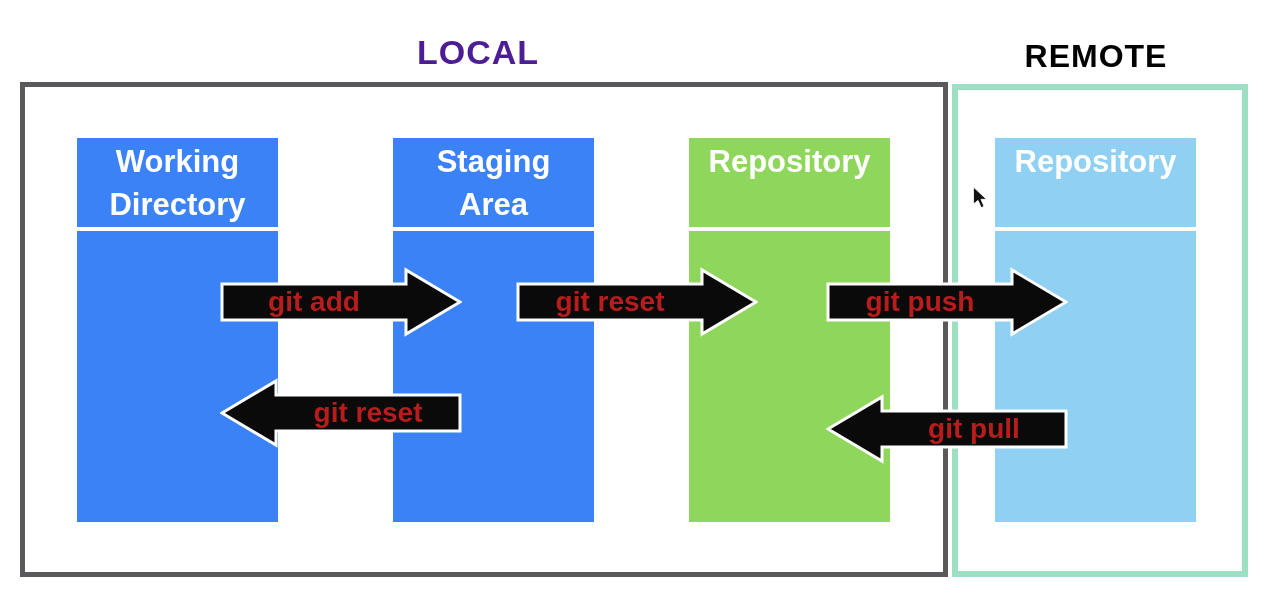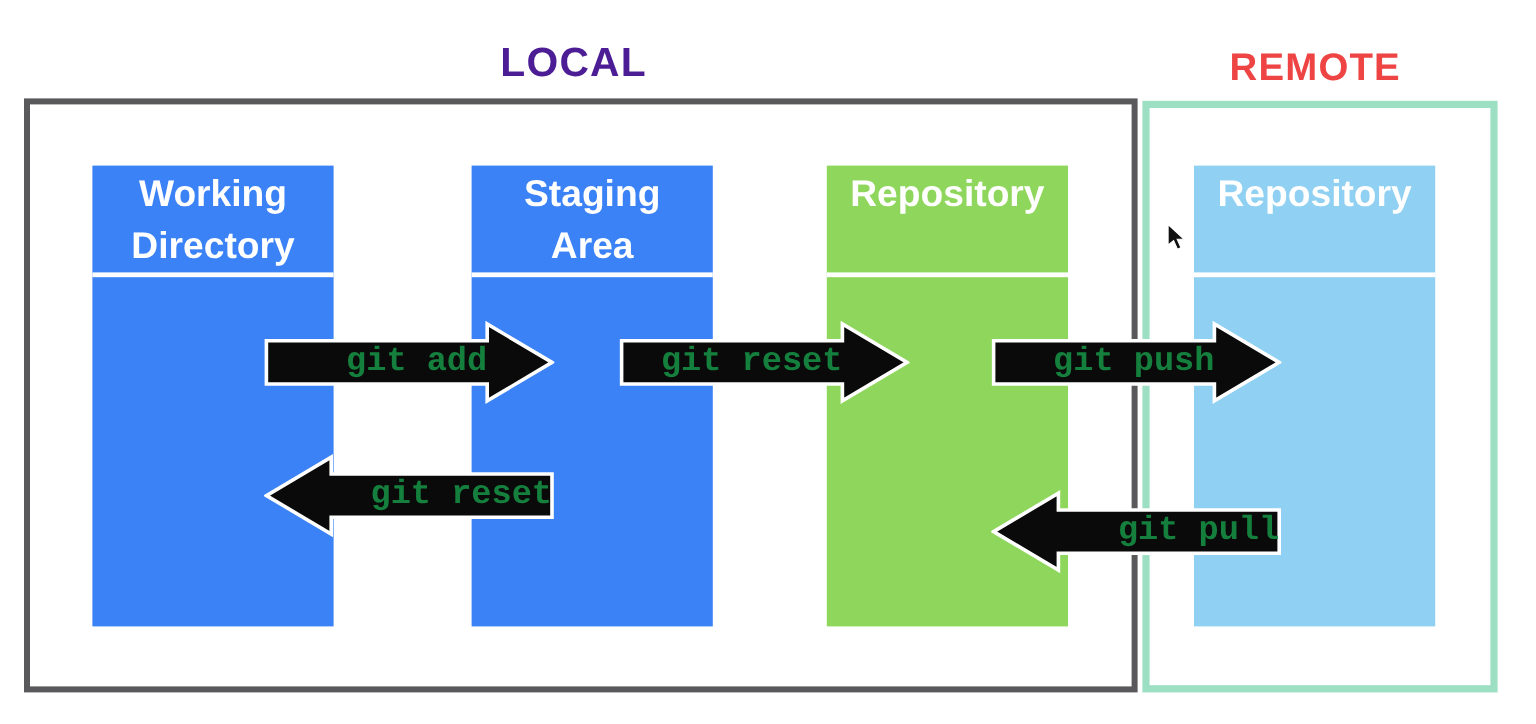--- a/index.html
+++ b/index.html
@@ -14,21 +14,21 @@
     position:absolute;
     text-align:center;
     font-weight:bold;
   }
   .title-local{
     left:278px;top:33px;width:400px;
     font-size:34px;color:#4c1d95;letter-spacing:1px;
   }
   .title-remote{
     left:946px;top:38px;width:300px;
-    font-size:32px;color:#ef4444;letter-spacing:1px;
+    font-size:32px;color:#000000;letter-spacing:1px;
   }
   .local-box{
     position:absolute;
     left:20px;top:82px;width:918px;height:485px;
     border:5px solid #59595b;
     background:transparent;
   }
   .remote-box{
     position:absolute;
     left:952px;top:84px;width:284px;height:481px;
@@ -58,35 +58,35 @@
   .col-localrepo {left:689px;background:#8fd75c;}
   .col-remoterepo{left:995px;background:#8fd0f3;}
 
   .arrow{
     position:absolute;
     width:242px;height:70px;
   }
   .arrow svg{position:absolute;left:0;top:0;width:242px;height:70px;}
   .arrow-label{
     position:absolute;top:0;height:70px;line-height:70px;width:184px;
-    text-align:right;
-    color:#15803d;
-    font-family:Liberation Mono, monospace;
+    text-align:center;
+    color:#b91c1c;
+    font-family:Liberation Sans, sans-serif;
     font-weight:bold;
     font-size:28px;
     white-space:nowrap;
   }
   .arrow.right .arrow-label{left:2px;}
   .arrow.left  .arrow-label{left:56px;}
 
   .a-add   {left:220px;top:267px;}
   .a-commit{left:516px;top:267px;}
   .a-push  {left:826px;top:267px;}
   .a-reset {left:220px;top:378px;}
-  .a-pull  {left:826px;top:408px;}
+  .a-pull  {left:826px;top:394px;}
 
   .mouse-cursor{
     position:absolute;left:972px;top:186px;width:16px;height:23px;
   }
 </style>
 </head>
 <body>
 
 <div class="stage">
 

